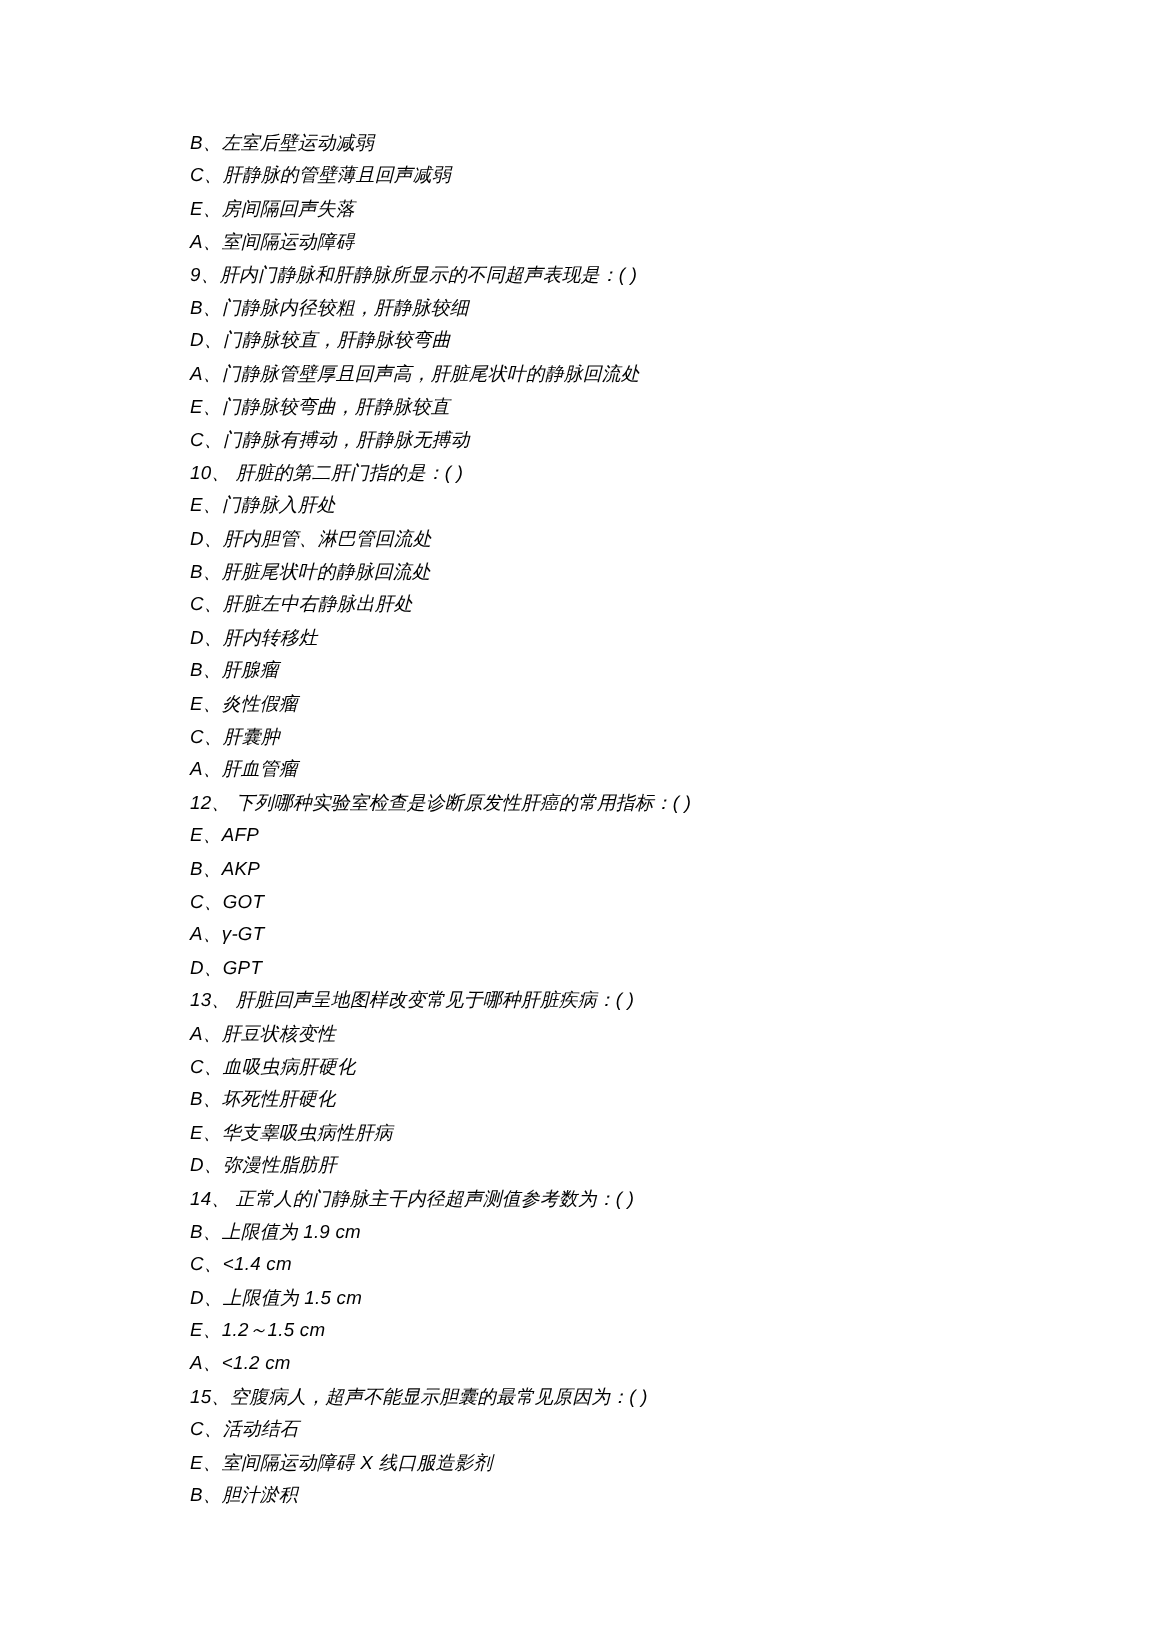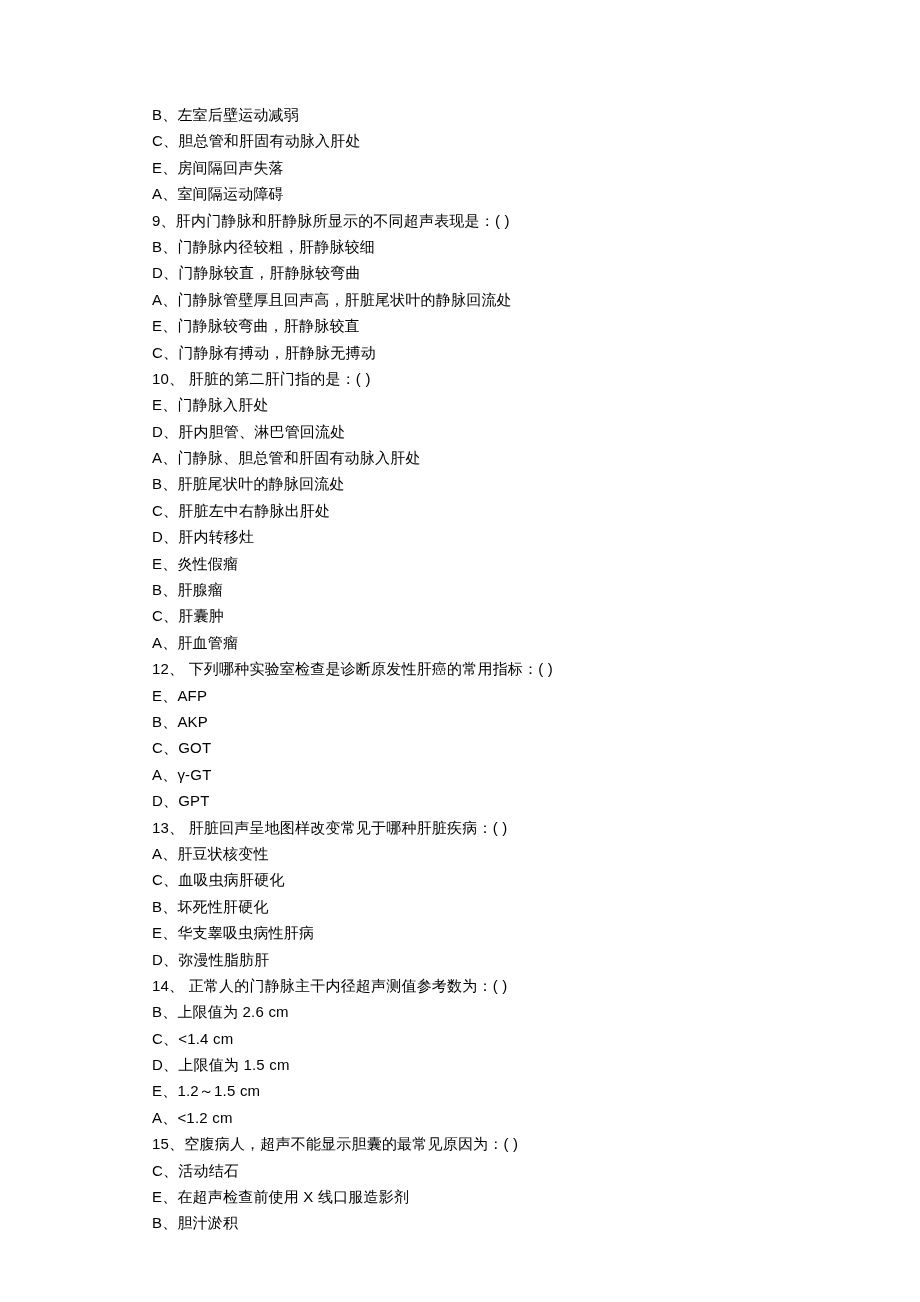--- a/index.html
+++ b/index.html
@@ -13,62 +13,62 @@
     font-family: "Microsoft YaHei", "SimSun", Arial, sans-serif;
     font-size: 15px;
     color: #000000;
     line-height: 1.76;
     box-sizing: border-box;
     padding: 102px 0 0 152px;
   }
   .line {
     white-space: nowrap;
     letter-spacing: 0.2px;
+    font-style: italic;
   }
 </style>
 </head>
 <body>
 
 <div id="content">
     <div class="line">B、左室后壁运动减弱</div>
-    <div class="line">C、胆总管和肝固有动脉入肝处</div>
+    <div class="line">C、肝静脉的管壁薄且回声减弱</div>
     <div class="line">E、房间隔回声失落</div>
     <div class="line">A、室间隔运动障碍</div>
     <div class="line">9、肝内门静脉和肝静脉所显示的不同超声表现是：(  )</div>
     <div class="line">B、门静脉内径较粗，肝静脉较细</div>
     <div class="line">D、门静脉较直，肝静脉较弯曲</div>
     <div class="line">A、门静脉管壁厚且回声高，肝脏尾状叶的静脉回流处</div>
     <div class="line">E、门静脉较弯曲，肝静脉较直</div>
     <div class="line">C、门静脉有搏动，肝静脉无搏动</div>
     <div class="line">10、  肝脏的第二肝门指的是：(  )</div>
     <div class="line">E、门静脉入肝处</div>
     <div class="line">D、肝内胆管、淋巴管回流处</div>
-    <div class="line">A、门静脉、胆总管和肝固有动脉入肝处</div>
     <div class="line">B、肝脏尾状叶的静脉回流处</div>
     <div class="line">C、肝脏左中右静脉出肝处</div>
     <div class="line">D、肝内转移灶</div>
+    <div class="line">B、肝腺瘤</div>
     <div class="line">E、炎性假瘤</div>
-    <div class="line">B、肝腺瘤</div>
     <div class="line">C、肝囊肿</div>
     <div class="line">A、肝血管瘤</div>
     <div class="line">12、  下列哪种实验室检查是诊断原发性肝癌的常用指标：(  )</div>
     <div class="line">E、AFP</div>
     <div class="line">B、AKP</div>
     <div class="line">C、GOT</div>
     <div class="line">A、γ-GT</div>
     <div class="line">D、GPT</div>
     <div class="line">13、  肝脏回声呈地图样改变常见于哪种肝脏疾病：(  )</div>
     <div class="line">A、肝豆状核变性</div>
     <div class="line">C、血吸虫病肝硬化</div>
     <div class="line">B、坏死性肝硬化</div>
     <div class="line">E、华支睾吸虫病性肝病</div>
     <div class="line">D、弥漫性脂肪肝</div>
     <div class="line">14、  正常人的门静脉主干内径超声测值参考数为：(  )</div>
-    <div class="line">B、上限值为 2.6 cm</div>
+    <div class="line">B、上限值为 1.9 cm</div>
     <div class="line">C、&lt;1.4 cm</div>
     <div class="line">D、上限值为 1.5 cm</div>
     <div class="line">E、1.2～1.5 cm</div>
     <div class="line">A、&lt;1.2 cm</div>
     <div class="line">15、空腹病人，超声不能显示胆囊的最常见原因为：(  )</div>
     <div class="line">C、活动结石</div>
-    <div class="line">E、在超声检查前使用 X 线口服造影剂</div>
+    <div class="line">E、室间隔运动障碍 X 线口服造影剂</div>
     <div class="line">B、胆汁淤积</div>
   </div>
 
 </body></html>

